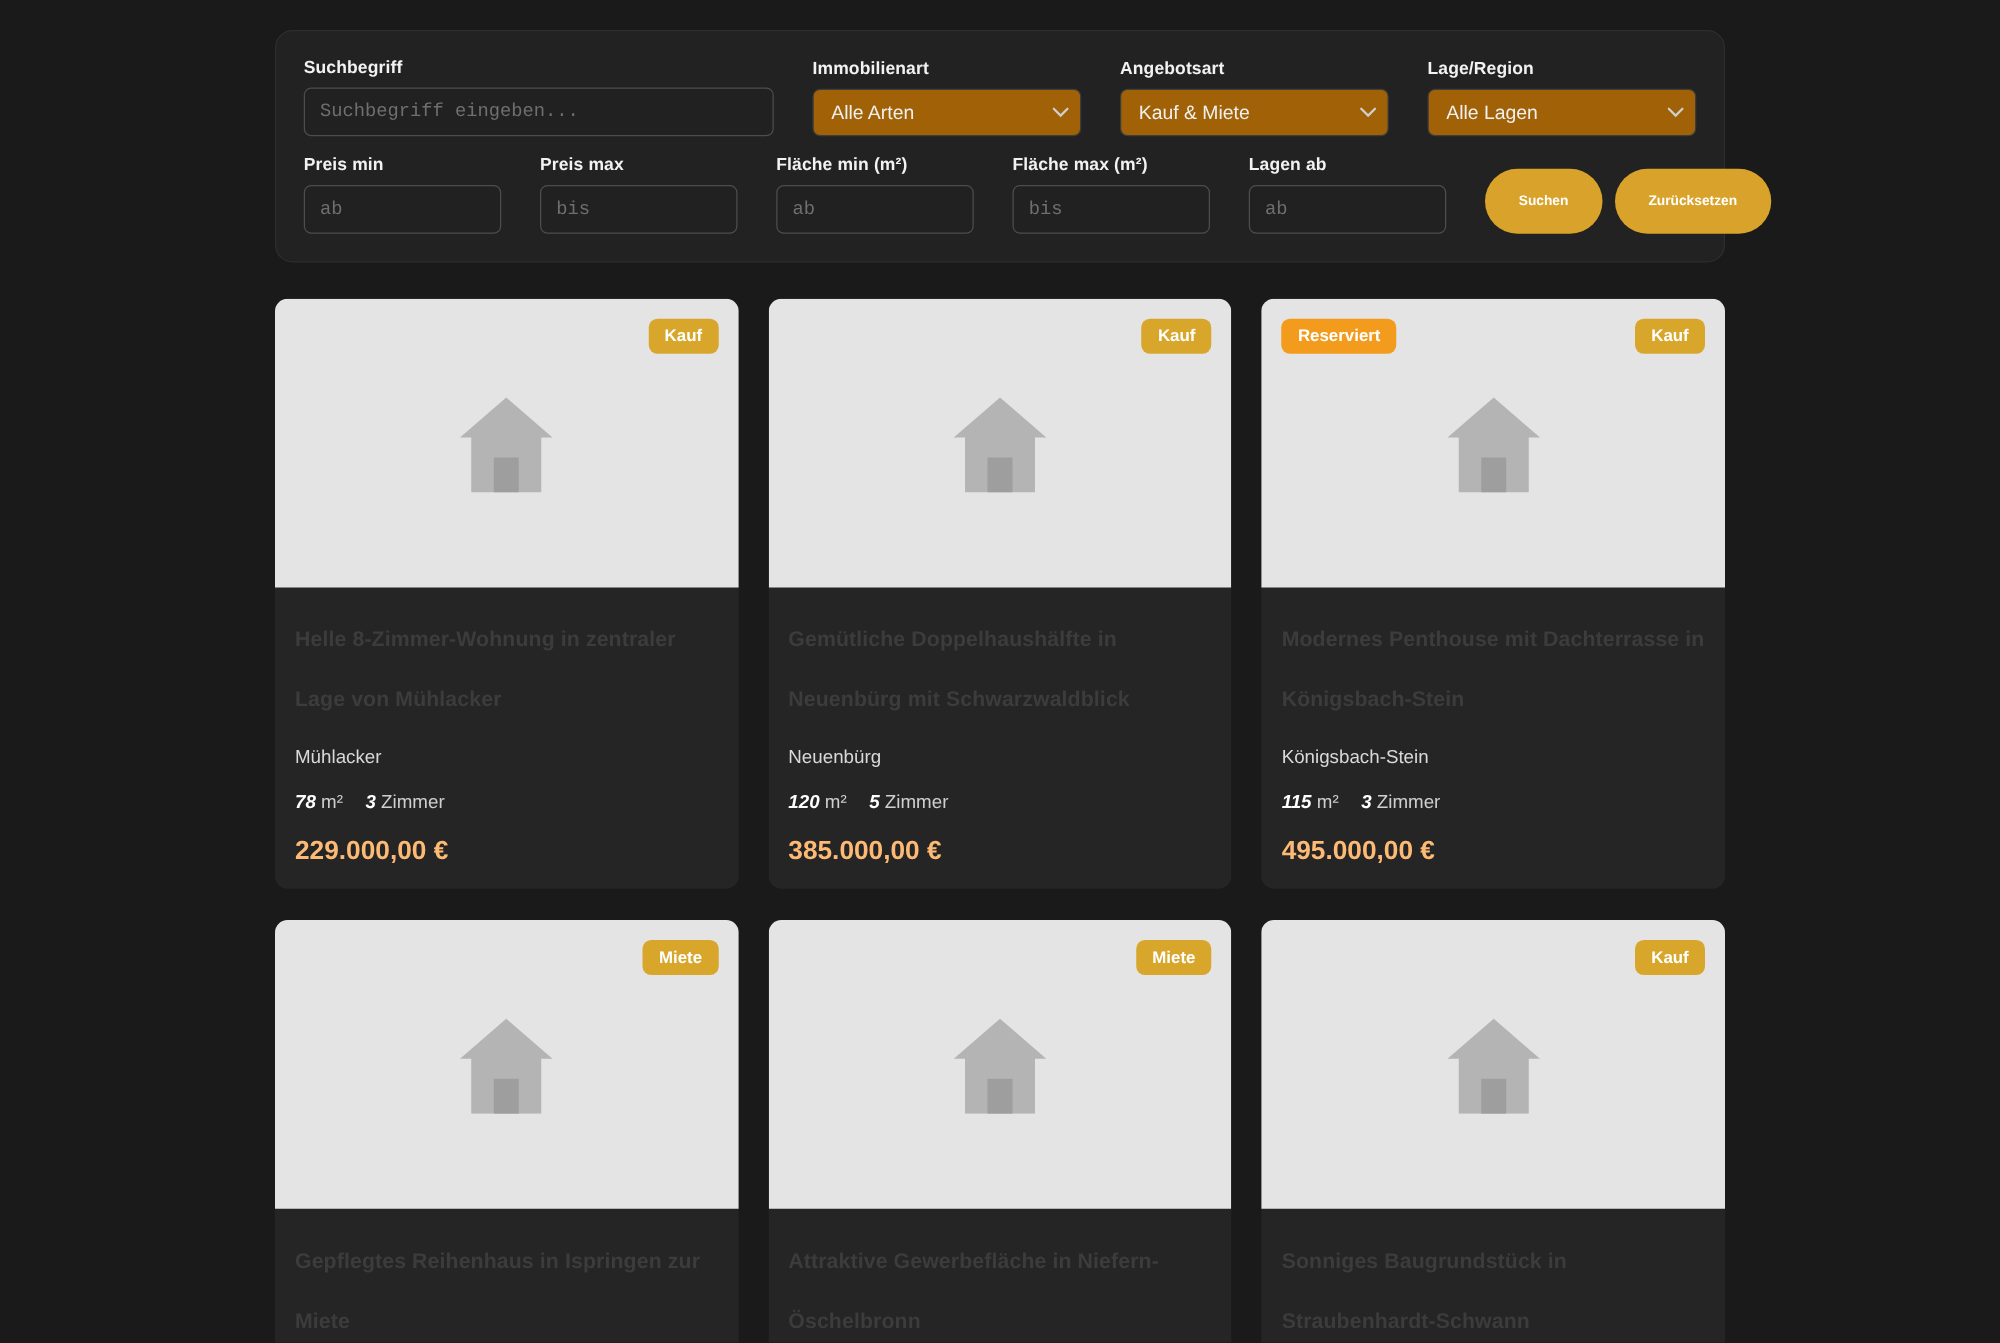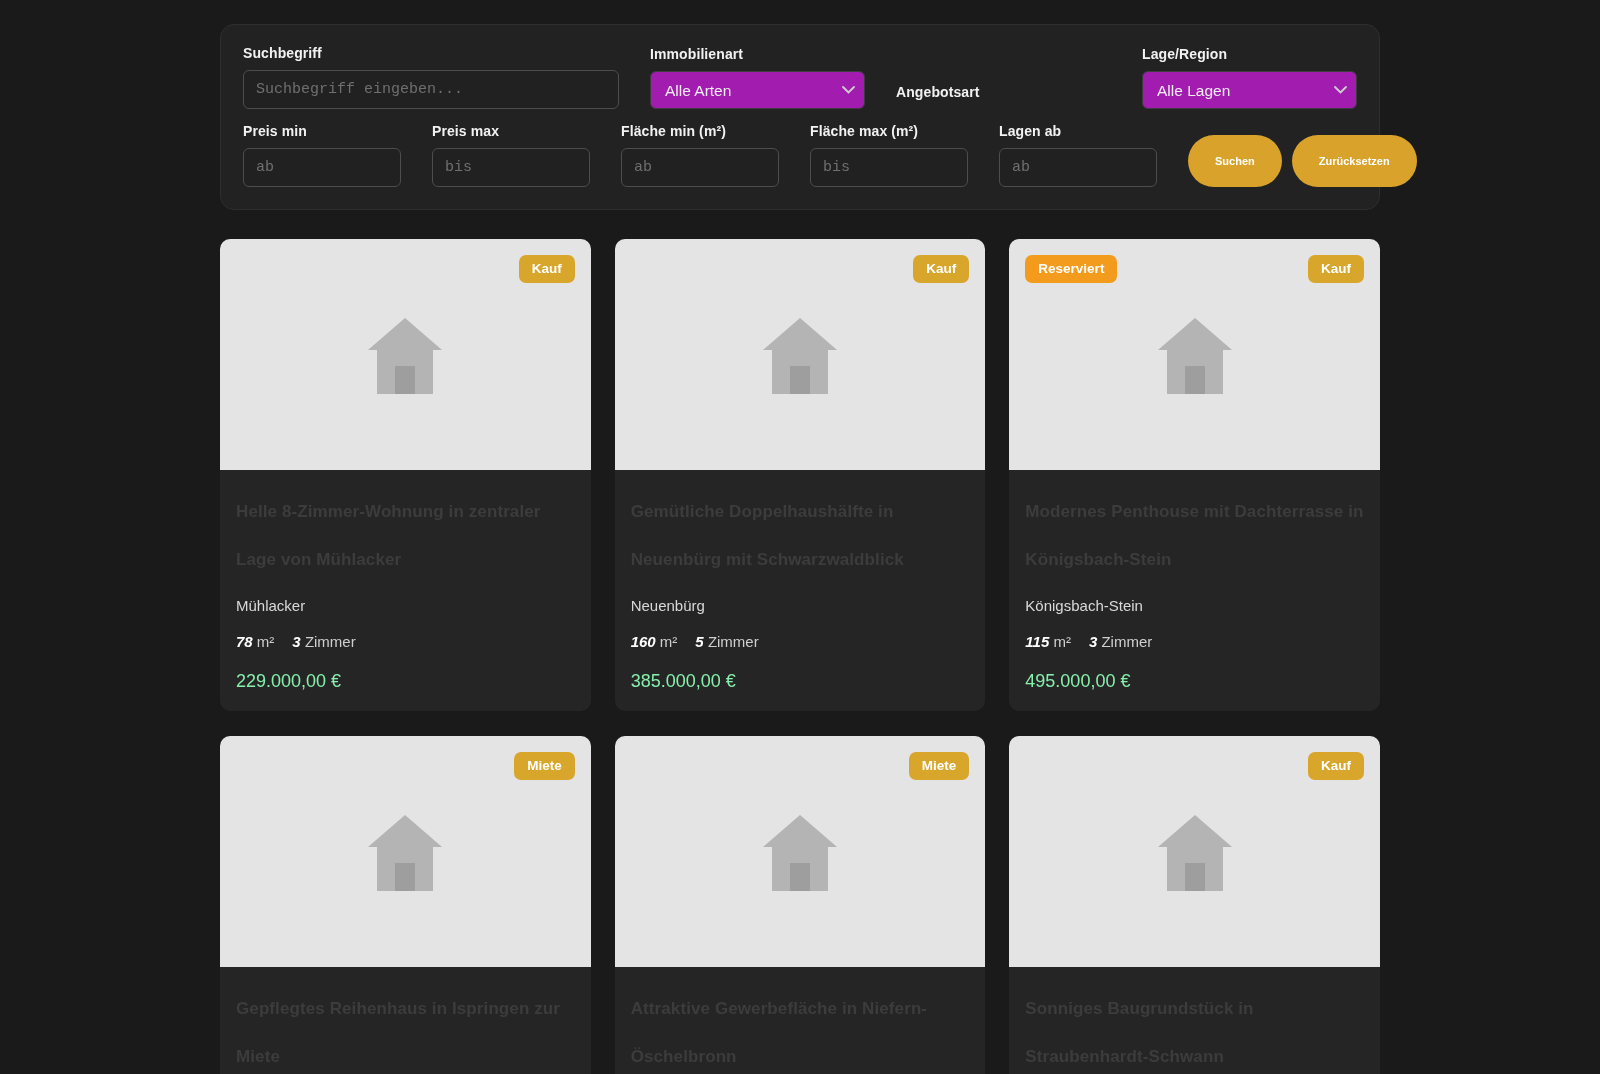--- a/index.html
+++ b/index.html
@@ -31,21 +31,21 @@
     font-family: Liberation Mono, monospace; outline: none;
   }
   .field input::placeholder { color: #6f6f6f; }
   .field.grow { flex: 1 1 auto; }
   .field.sel { width: 215px; }
   .field.num { width: 158px; }
   .select-wrap { position: relative; }
   .select-wrap select {
     -webkit-appearance: none; appearance: none;
     width: 100%; height: 38px; border-radius: 6px;
-    background: #a21caf; border: 1px solid #3c3c3c;
+    background: #a16207; border: 1px solid #3c3c3c;
     color: #f0f0f0; font-size: 15.5px; padding: 0 30px 0 14px;
     font-family: inherit; outline: none;
   }
   .chevron {
     position: absolute; right: 10px; top: 50%; transform: translateY(-50%);
     pointer-events: none; display: flex;
   }
   .btns { display: flex; gap: 10px; margin-left: auto; align-items: flex-end; }
   .pill-btn {
     height: 52px; border: none; border-radius: 26px; cursor: pointer;
@@ -74,21 +74,21 @@
   .badge.reserved { left: 16px; right: auto; background: #f39b1d; }
   .card-body { padding: 18px 16px 16px 16px; }
   .title {
     color: #3c3c3c; font-size: 17px; font-weight: 700;
     line-height: 48px; letter-spacing: .1px;
   }
   .loc { margin-top: 11px; color: #d9d9d9; font-size: 15px; line-height: 22px; }
   .specs { margin-top: 14px; font-size: 15px; line-height: 22px; display: flex; gap: 18px; }
   .specs b { color: #ffffff; font-weight: 700; font-style: italic; }
   .specs .unit { color: #cfcfcf; font-weight: 400; }
-  .price { margin-top: 14px; color: #86efac; font-size: 18px; font-weight: 400; line-height: 28px; }
+  .price { margin-top: 14px; color: #fdba74; font-size: 21px; font-weight: 700; line-height: 28px; }
 </style>
 </head>
 <body>
 
 <div class="container">
 
   <section class="filter-panel">
     <div class="filter-row">
       <div class="field grow">
         <label>Suchbegriff</label>
@@ -102,20 +102,30 @@
           </select>
           <span class="chevron">
             <svg width="13" height="9" viewBox="0 0 13 9">
                 <path d="M1 1.5 L6.5 7 L12 1.5" stroke="#cfcfcf" stroke-width="1.8" fill="none" stroke-linecap="round"></path>
               </svg>
           </span>
         </div>
       </div>
       <div class="field sel">
         <label>Angebotsart</label>
+        <div class="select-wrap">
+          <select>
+            <option>Kauf &amp; Miete</option>
+          </select>
+          <span class="chevron">
+            <svg width="13" height="9" viewBox="0 0 13 9">
+                <path d="M1 1.5 L6.5 7 L12 1.5" stroke="#cfcfcf" stroke-width="1.8" fill="none" stroke-linecap="round"></path>
+              </svg>
+          </span>
+        </div>
       </div>
       <div class="field sel">
         <label>Lage/Region</label>
         <div class="select-wrap">
           <select>
             <option>Alle Lagen</option>
           </select>
           <span class="chevron">
             <svg width="13" height="9" viewBox="0 0 13 9">
                 <path d="M1 1.5 L6.5 7 L12 1.5" stroke="#cfcfcf" stroke-width="1.8" fill="none" stroke-linecap="round"></path>
@@ -183,21 +193,21 @@
         <svg width="74" height="78" viewBox="0 0 74 78">
           <polygon points="37,2 74,34 0,34" fill="#b4b4b4"></polygon>
           <rect x="9" y="32" width="56" height="46" fill="#b4b4b4"></rect>
           <rect x="27" y="50" width="20" height="28" fill="#9e9e9e"></rect>
         </svg>
       </div>
       <div class="card-body">
         <h3 class="title">Gemütliche Doppelhaushälfte in Neuenbürg mit Schwarzwaldblick</h3>
         <div class="loc">Neuenbürg</div>
         <div class="specs">
-          <span><b>160</b> <span class="unit">m²</span></span>
+          <span><b>120</b> <span class="unit">m²</span></span>
           <span><b>5</b> <span class="unit">Zimmer</span></span>
         </div>
         <div class="price">385.000,00 €</div>
       </div>
     </article>
 
     <article class="card">
       <div class="card-img">
         <span class="badge reserved">Reserviert</span>
         <span class="badge">Kauf</span>

